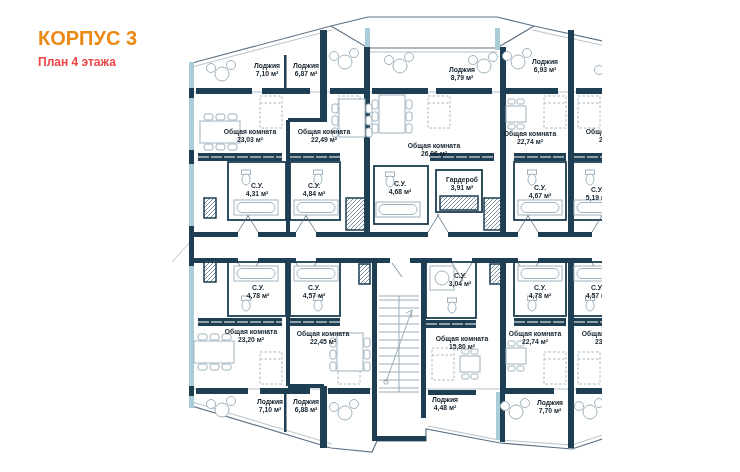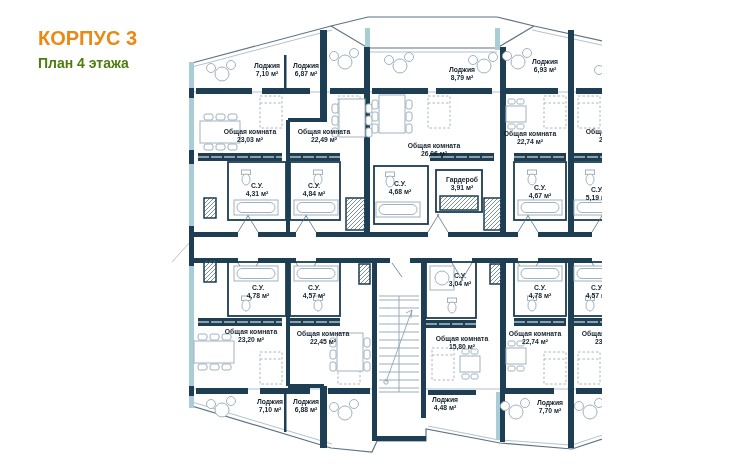--- a/index.html
+++ b/index.html
@@ -1,20 +1,20 @@
 <!DOCTYPE html>
 <html><head>
 <meta charset="utf-8">
 <style>
   html,body{margin:0;padding:0;background:#fff;}
   .canvas{position:relative;width:602px;height:472px;background:#ffffff;overflow:hidden;
           font-family:"Liberation Sans",sans-serif;}
   .title-block{position:absolute;left:38px;top:26px;line-height:1.25;}
   .title-line1,.title-line2{font-size:20px;font-weight:bold;color:#EA8A15;margin:0 0 4px 0;}
-  .title-line3{font-size:14px;font-weight:bold;color:#4d7c0f;margin:2px 0 0 0;}
+  .title-line3{font-size:12px;font-weight:bold;color:#ef4444;margin:2px 0 0 0;}
   svg{position:absolute;left:0;top:0;}
   .ol{fill:none;stroke:#5E7386;stroke-width:1.2;}
   .ol2{fill:none;stroke:#93A7B4;stroke-width:0.7;}
   .w-d{fill:#1D3E53;}
   .w-t{fill:#A9CDD6;}
   .part{fill:none;stroke:#1D3E53;stroke-width:1.8;}
   .furn{fill:#fff;stroke:#9FB2BD;stroke-width:1;}
   .furnd{fill:none;stroke:#A9B8C2;stroke-width:1;stroke-dasharray:2.5 2;}
   .kb{fill:#1D3E53;}
   .kseg{stroke:#fff;stroke-width:1.2;stroke-dasharray:11 2;fill:none;}

